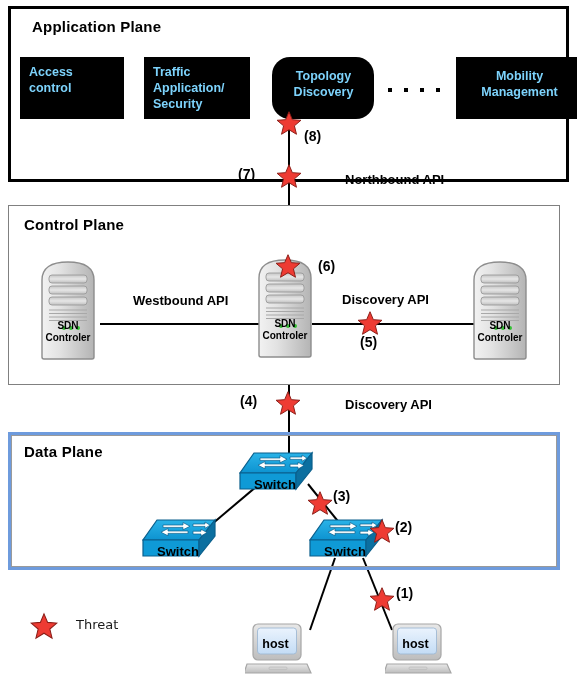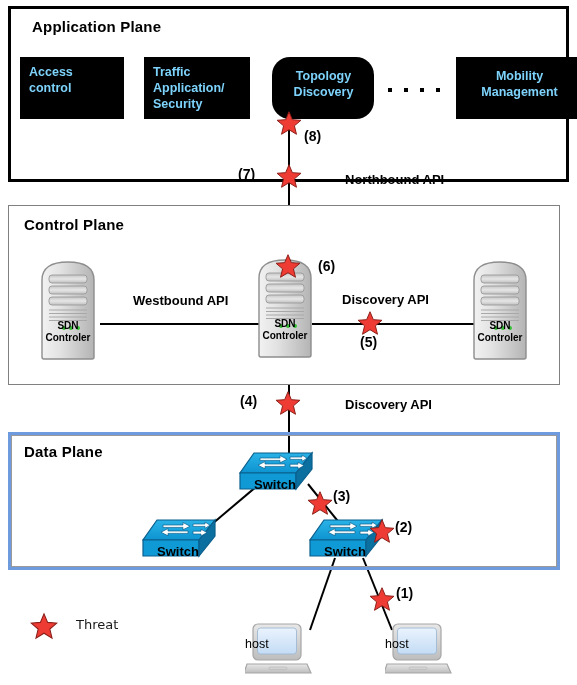--- a/index.html
+++ b/index.html
@@ -171,23 +171,23 @@
     position: absolute;
     width: 68px;
     height: 58px;
   }
   .host svg { display: block; width: 100%; height: 100%; }
   .host-label {
     position: absolute;
     left: 0;
     top: 16px;
     width: 61px;
-    text-align: left;
+    text-align: center;
     font-size: 12.5px;
-    font-weight: normal;
+    font-weight: bold;
     color: #000;
     pointer-events: none;
   }
 
   
   #legend { position: absolute; left: 14px; top: 612px; width: 160px; height: 62px; }
   .legend-row { position: absolute; left: 0; width: 100%; height: 26px; text-align: right; }
   .legend-text {
     position: absolute;
     left: 62px;

